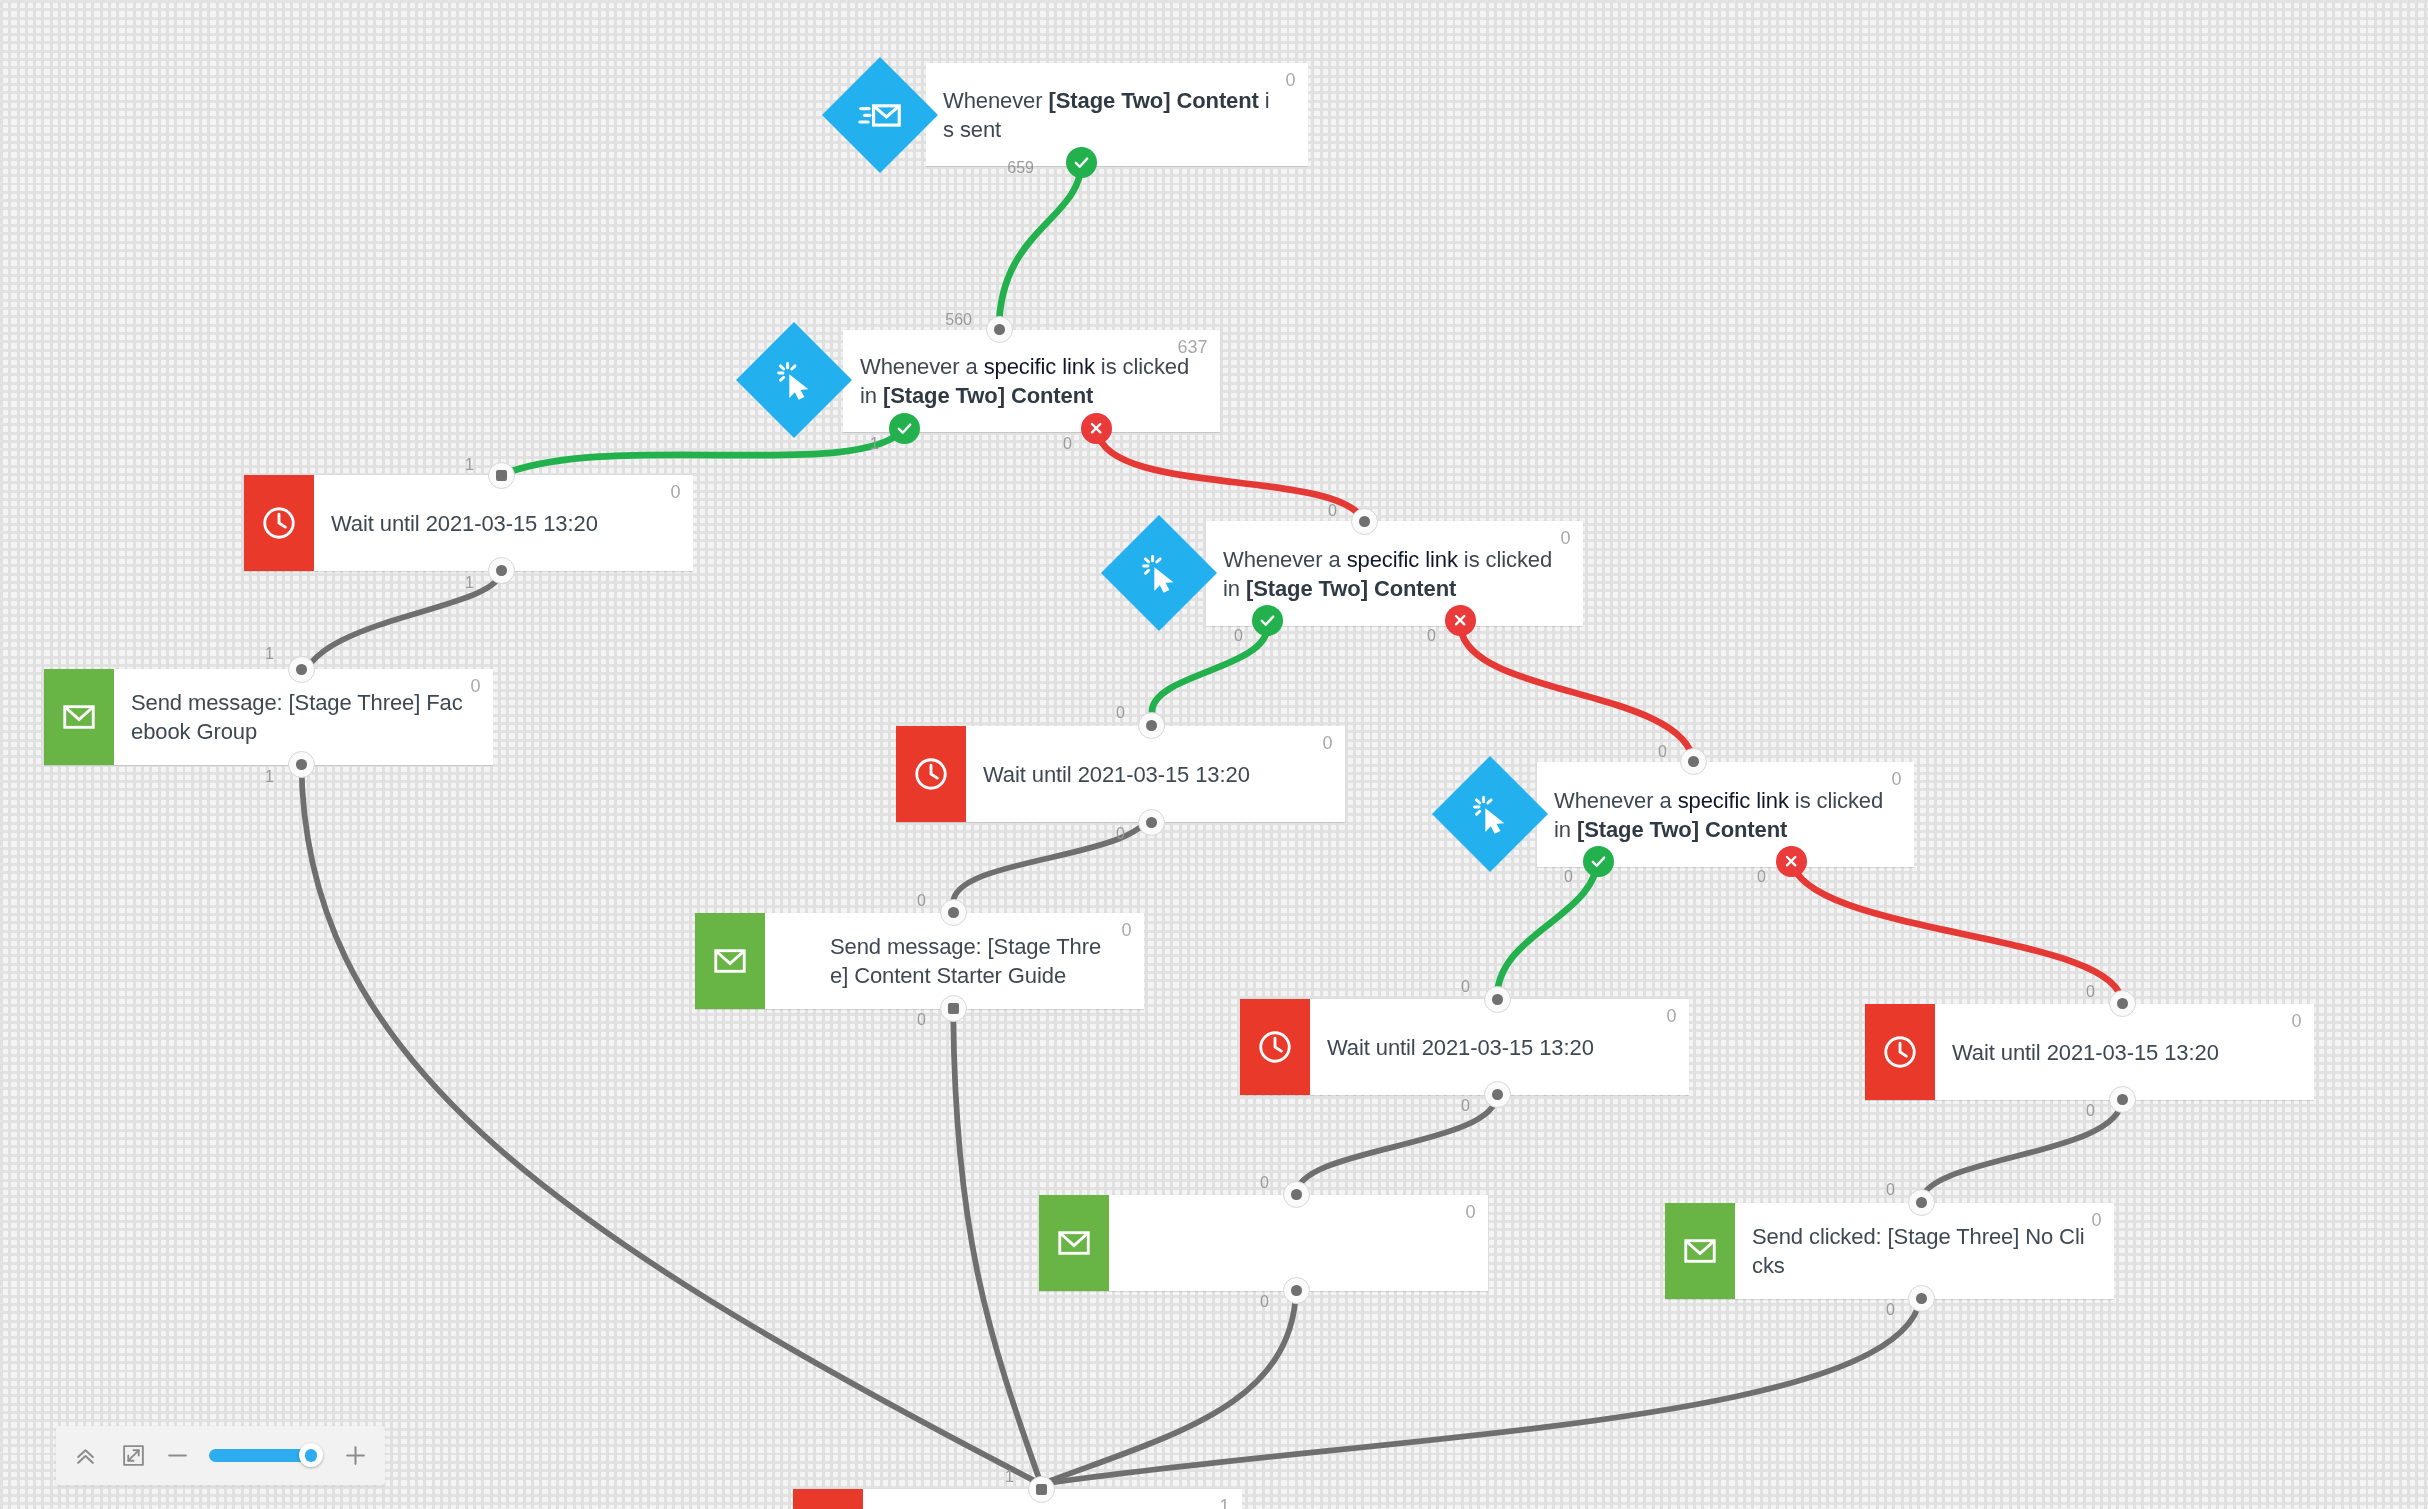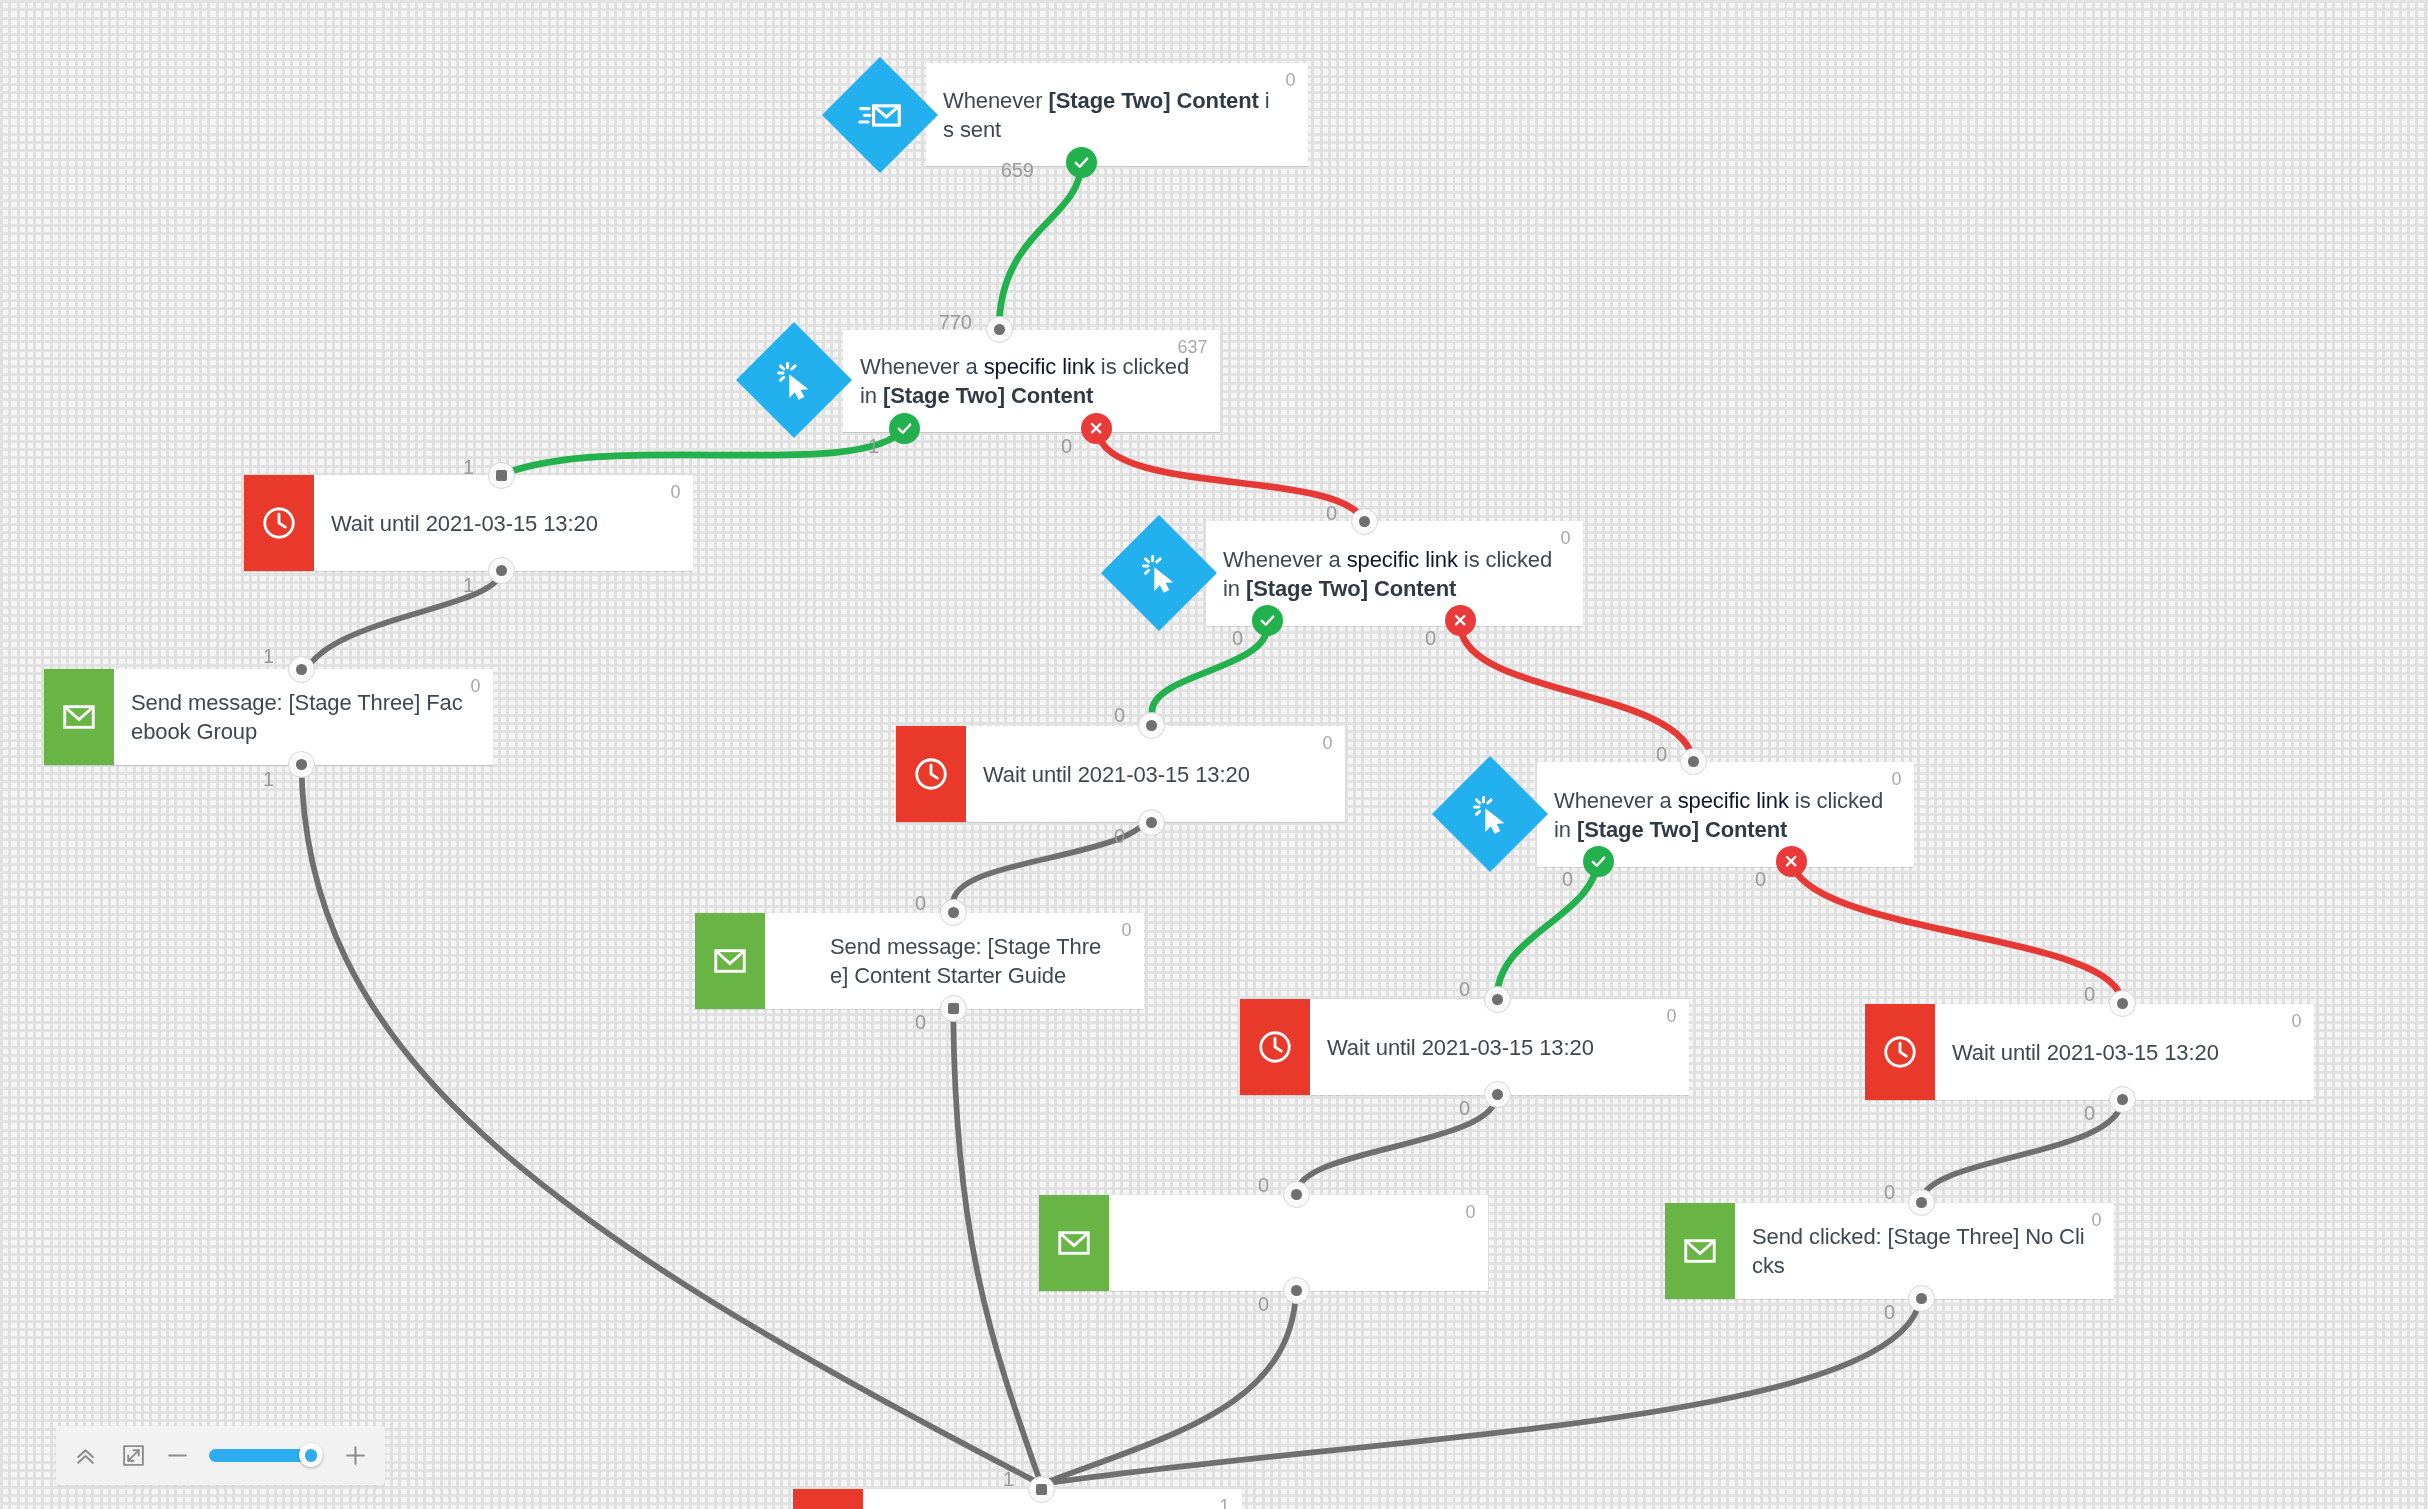--- a/index.html
+++ b/index.html
@@ -110,21 +110,21 @@
     border-radius: 50%;
     display: flex; align-items: center; justify-content: center;
     z-index: 7;
     color: #fff;
   }
   .badge.ok { background: #22b14c; }
   .badge.no { background: #ea3a3a; }
 
   .elabel {
     position: absolute;
-    font-size: 20px;
+    font-size: 16px;
     color: #9a9a9a;
     z-index: 5;
     white-space: nowrap;
   }
 
   
   #zoom-bar {
     position: absolute;
     left: 56px; bottom: 24px;
     width: 329px; height: 59px;
@@ -243,21 +243,21 @@
       <line x1="8.5" y1="3" x2="8.5" y2="5.4" stroke-linecap="round"></line>
       <line x1="3.6" y1="8.2" x2="6" y2="8.2" stroke-linecap="round"></line>
       <line x1="4.6" y1="4.3" x2="6.4" y2="6" stroke-linecap="round"></line>
       <line x1="12.6" y1="4.3" x2="10.8" y2="6" stroke-linecap="round"></line>
       <line x1="4.6" y1="12.2" x2="6.4" y2="10.5" stroke-linecap="round"></line>
     </svg>
   </div>
   <div class="port" style="left:986px; top:316px;">
       <span class="dot"></span>
     </div>
-  <div class="elabel" style="left:972px; top:311px; transform:translateX(-100%);">770</div>
+  <div class="elabel" style="left:972px; top:311px; transform:translateX(-100%);">560</div>
   <div class="badge ok" style="left:889px; top:413px;">
     <svg width="17" height="17" viewBox="0 0 24 24" fill="none" stroke="#fff" stroke-width="3.4" stroke-linecap="round" stroke-linejoin="round">
         <polyline points="4,12.5 9.5,18 20,6.5"></polyline>
       </svg>
   </div>
   <div class="elabel" style="left:879px; top:435px; transform:translateX(-100%);">1</div>
   <div class="badge no" style="left:1081px; top:413px;">
     <svg width="14.3" height="14.3" viewBox="0 0 24 24" fill="none" stroke="#fff" stroke-width="4" stroke-linecap="round">
         <line x1="5" y1="5" x2="19" y2="19"></line>
         <line x1="19" y1="5" x2="5" y2="19"></line>

